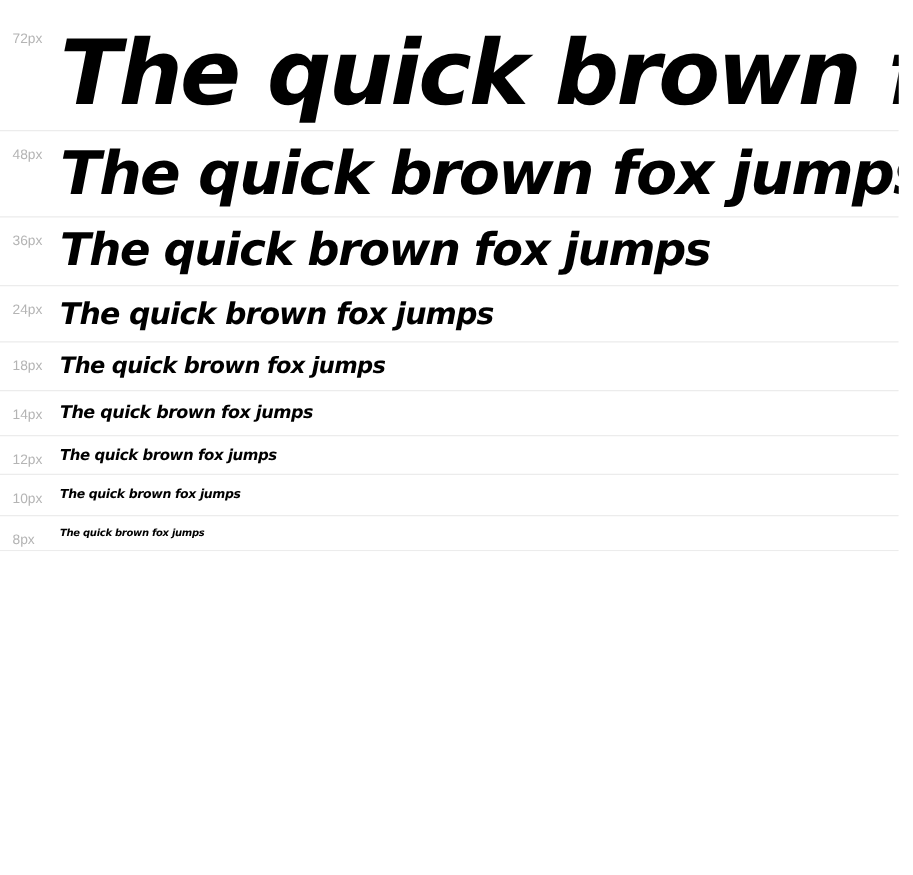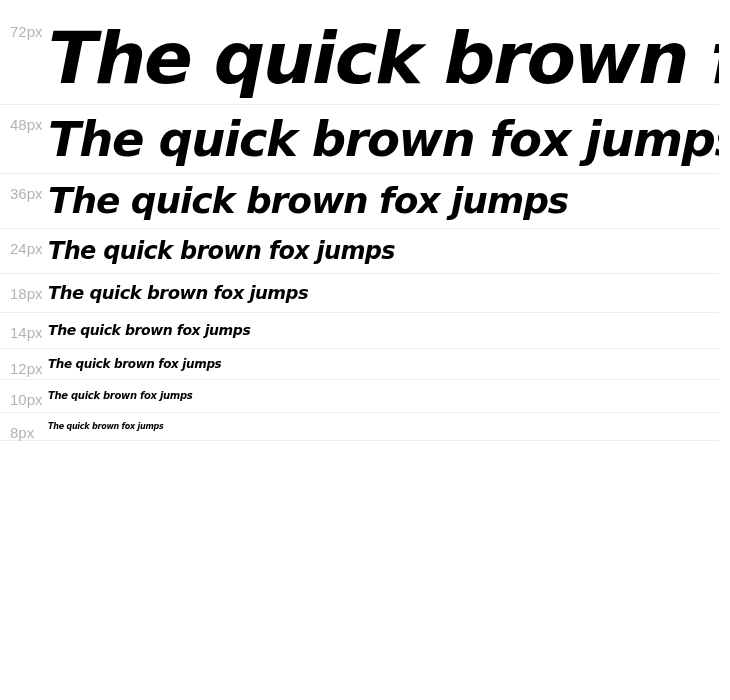--- a/index.html
+++ b/index.html
@@ -22,21 +22,21 @@
   }
   .row {
     position: relative;
     border-bottom: 1px solid #ececec;
     padding: 10px 0 10px 48px;
   }
   .size-label {
     position: absolute;
     left: 10px;
     top: 13px;
-    font-size: 15px;
+    font-size: 11px;
     line-height: 13px;
     color: #b4b4b4;
     font-family: "Liberation Sans", sans-serif;
   }
   .sample {
     white-space: nowrap;
     color: #000000;
     
     font-family: "DejaVu Sans", sans-serif;
     font-weight: 700;

